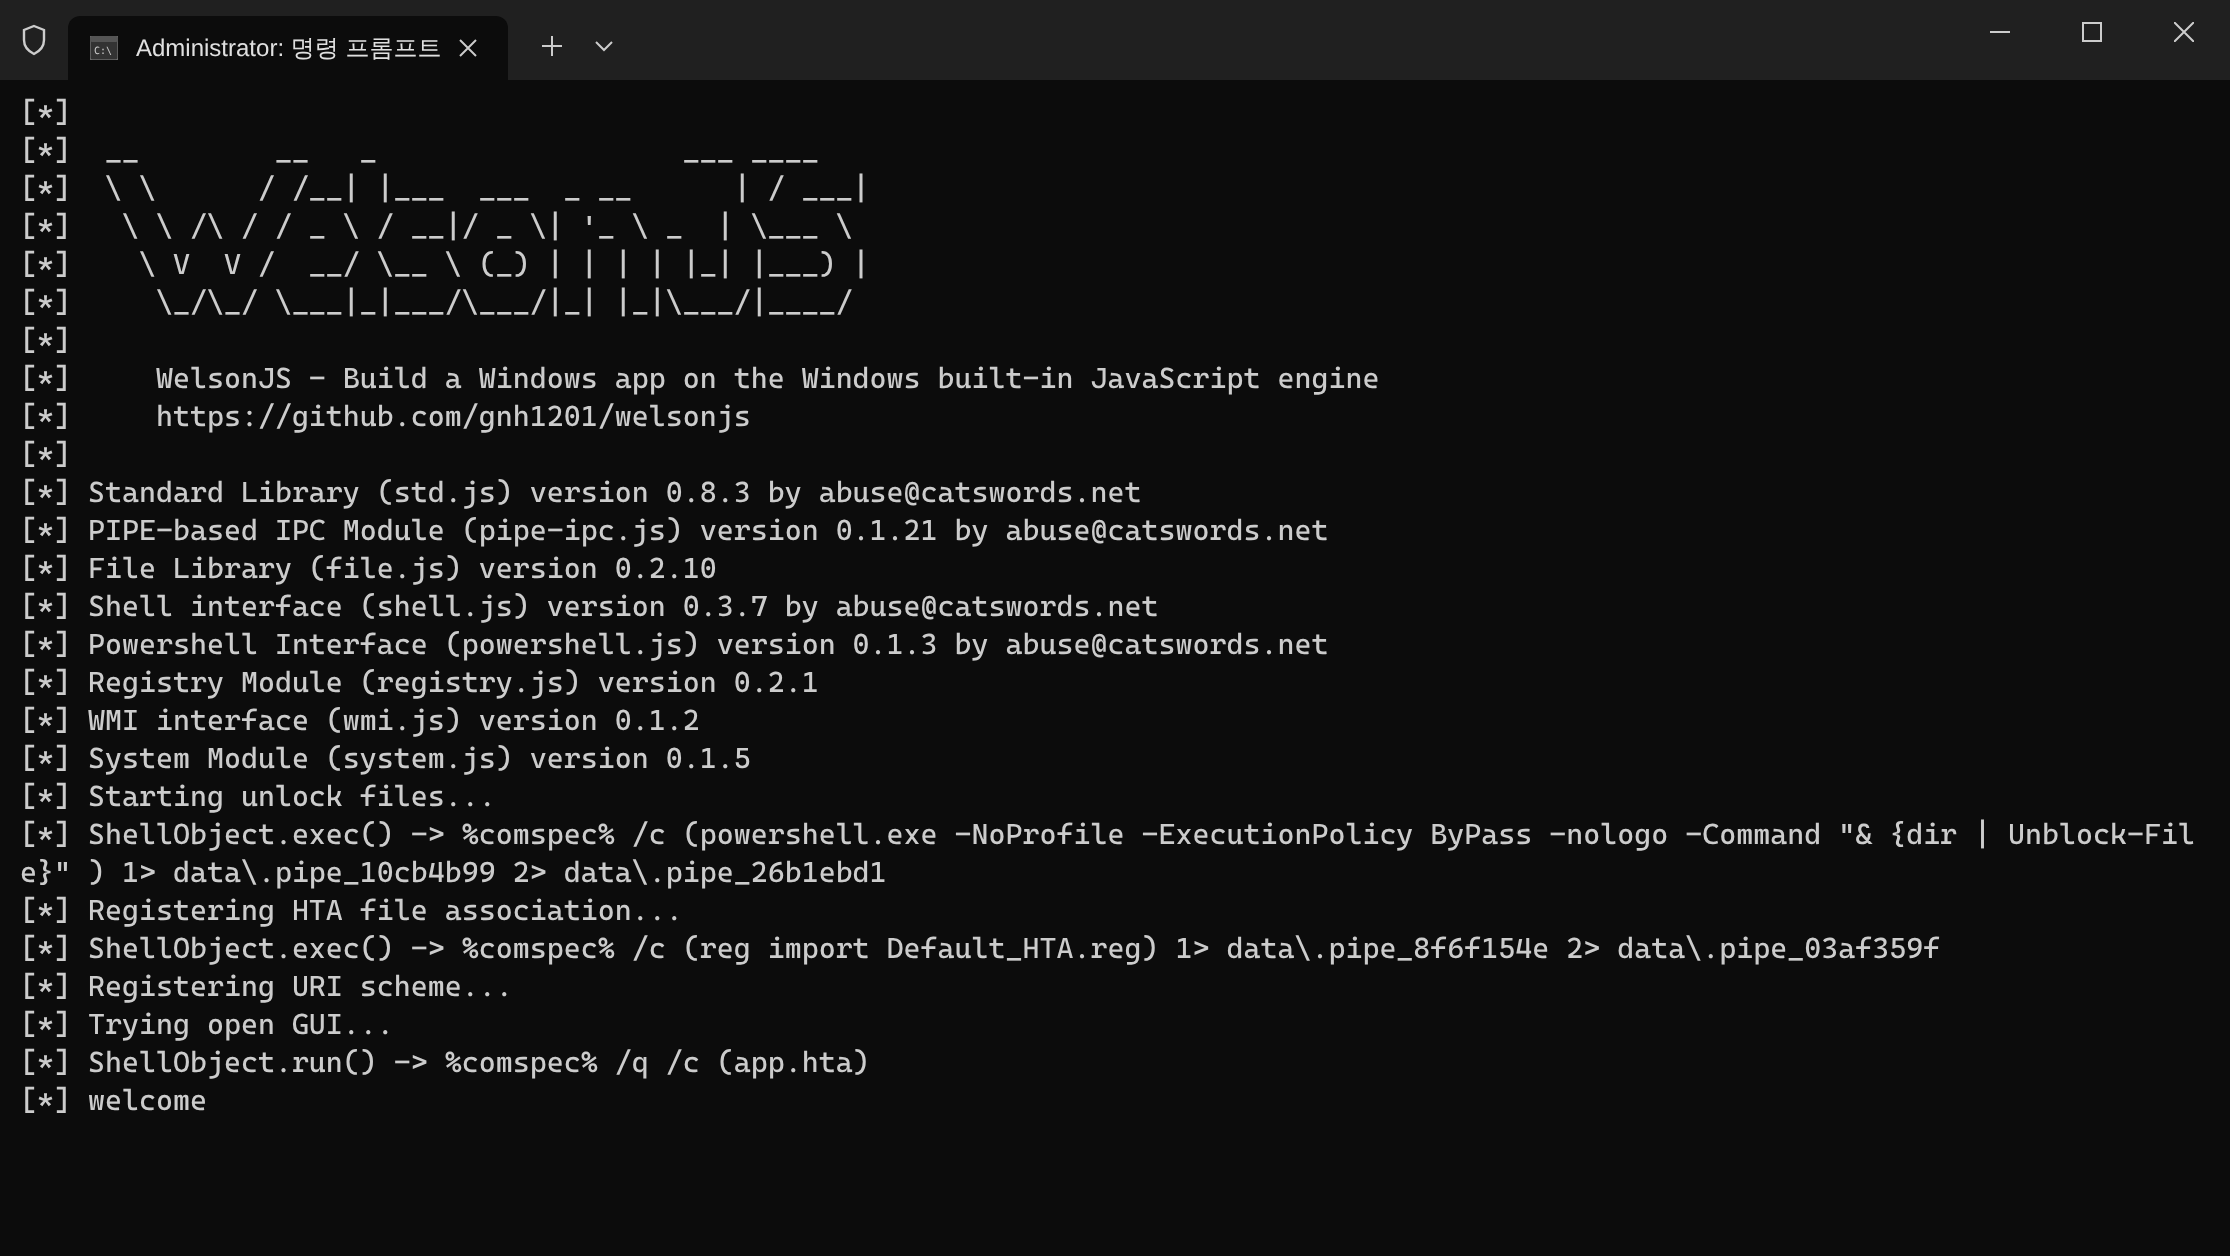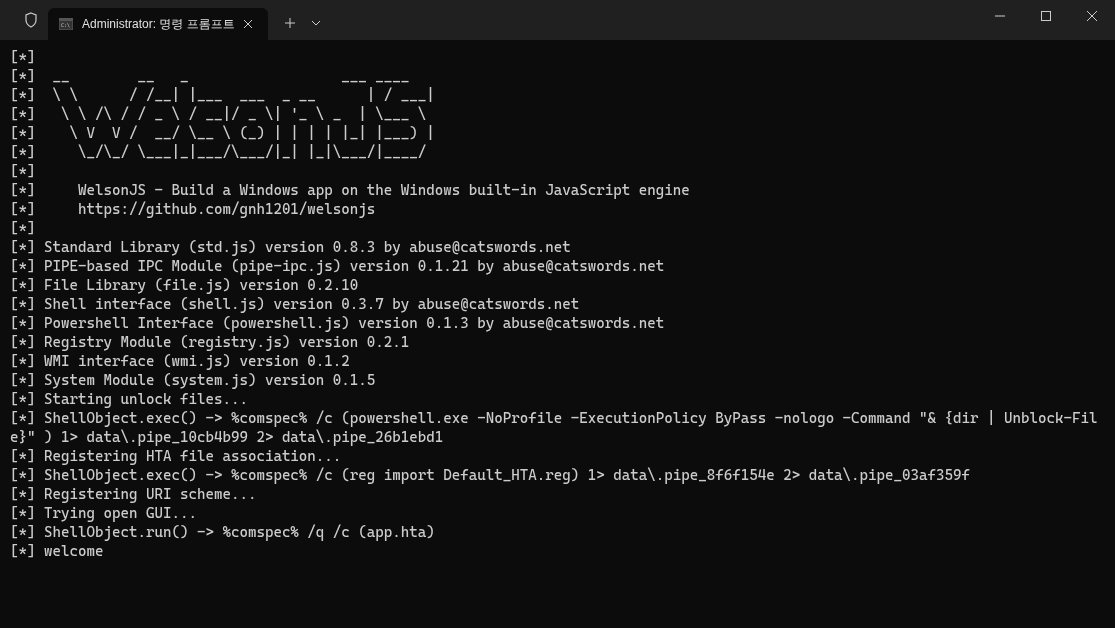--- a/index.html
+++ b/index.html
@@ -14,21 +14,21 @@
       background: #0c0c0c;
       font-family: 'Cascadia Mono', 'Consolas', monospace;
       overflow: hidden;
     }
 
     .titlebar {
       height: 40px;
       background: #202020;
       display: flex;
       align-items: center;
-      padding-left: 22px;
+      padding-left: 8px;
       justify-content: space-between;
     }
 
     .app-icon {
       width: 18px;
       height: 18px;
       margin-right: 8px;
       display: flex;
       align-items: center;
       justify-content: center;

